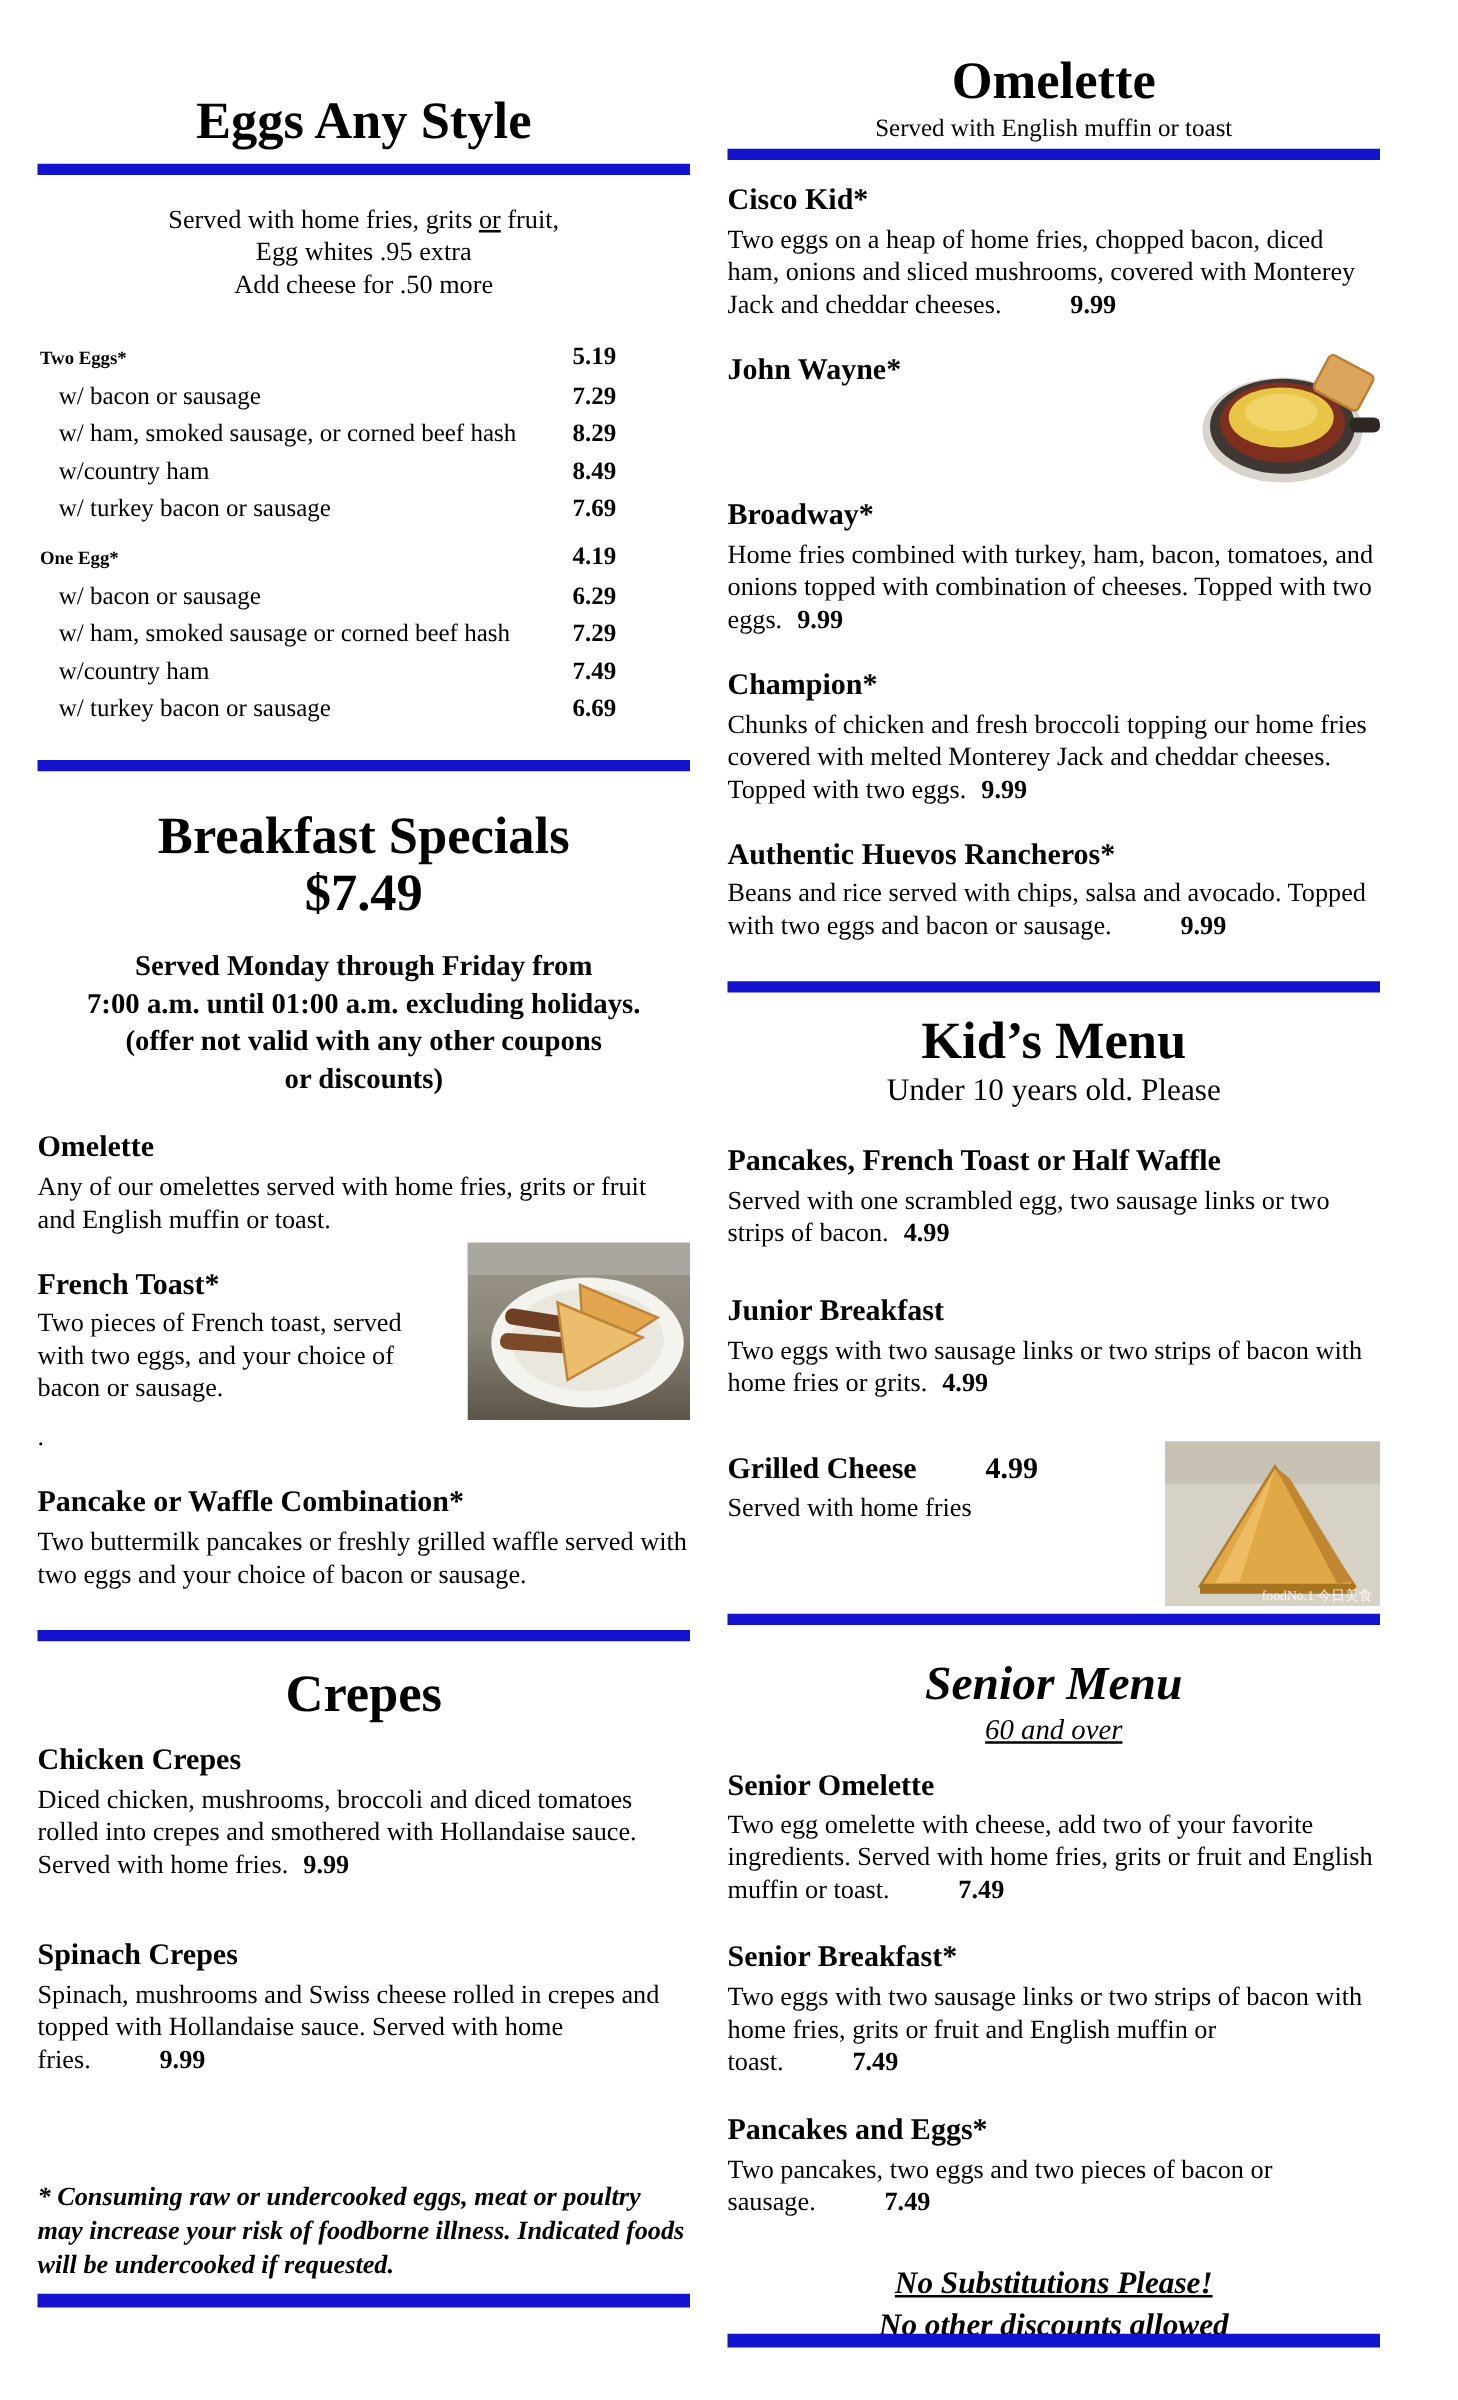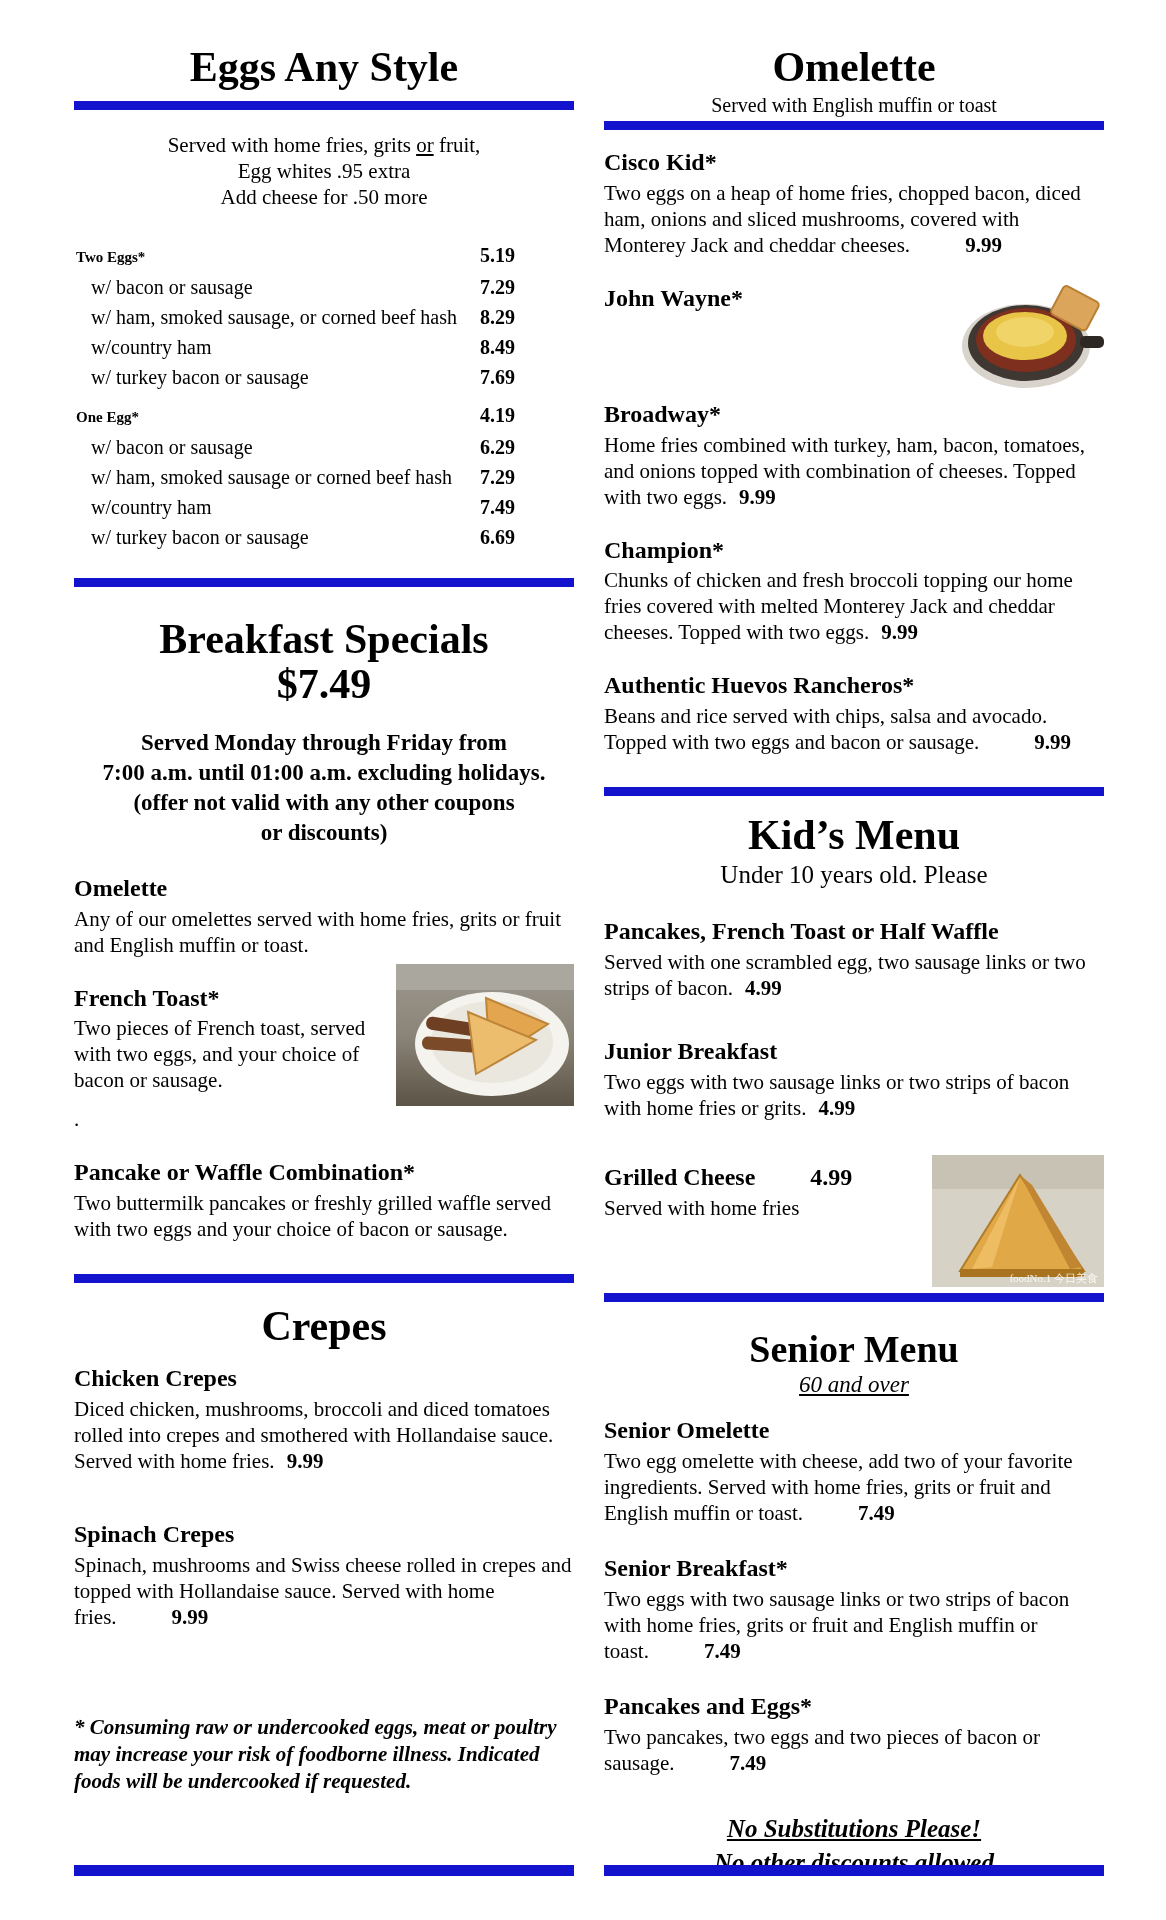--- a/index.html
+++ b/index.html
@@ -2,21 +2,21 @@
 <html style="--divider-blue: #1313cd;"><head>
 <meta charset="utf-8">
 <style>
   html, body { margin: 0; padding: 0; }
   body {
     width: 1166px; height: 1920px;
     background: #ffffff; color: #000000;
     font-family: "Liberation Serif", "DejaVu Serif", serif;
     overflow: hidden; position: relative;
   }
-  .page { display: flex; gap: 30px; padding: 44px 62px 0 74px; height: 1876px; box-sizing: border-box; }
+  .page { display: flex; gap: 30px; padding: 44px 62px 0 30px; height: 1876px; box-sizing: border-box; align-items: center; }
   .col { flex: 1; min-width: 0; position: relative; }
 
   .divider { height: 9px; background: var(--divider-blue, #1313cd); }
   .bottom-bar { position: absolute; left: 0; right: 0; bottom: 0; height: 11px; background: var(--divider-blue, #1313cd); }
 
   .big-title { font-size: 42px; font-weight: bold; text-align: center; line-height: 1.12; margin: 0; }
   .big-title.tight { line-height: 1.08; }
   .senior-title { font-size: 38px; }
 
   
@@ -61,21 +61,21 @@
   .divider-skillets { margin-top: 4px; }
   .skillet-first { margin-top: 18px; }
   .divider-mid { margin-top: 32px; }
 
   .title-kids { margin-top: 16px; }
   .subtitle-kids { text-align: center; font-size: 25px; margin-top: 2px; }
   .kids-first { margin-top: 28px; }
   .kids-second { margin-top: 36px; }
   .kids-third { margin-top: 42px; }
 
-  .title-senior { margin-top: 26px; }
+  .title-senior { margin-top: 26px; font-style: italic; }
   .subtitle-senior { text-align: center; font-size: 23px; font-style: italic; text-decoration: underline; margin-top: 2px; }
   .senior-first { margin-top: 18px; }
   .senior-item { margin-top: 28px; }
   .nosub { margin-top: 36px; text-align: center; font-weight: bold; font-style: italic; font-size: 25px; line-height: 34px; }
   .nosub div { text-decoration: underline; }
 </style>
 </head>
 <body>
 
 <div class="page">

